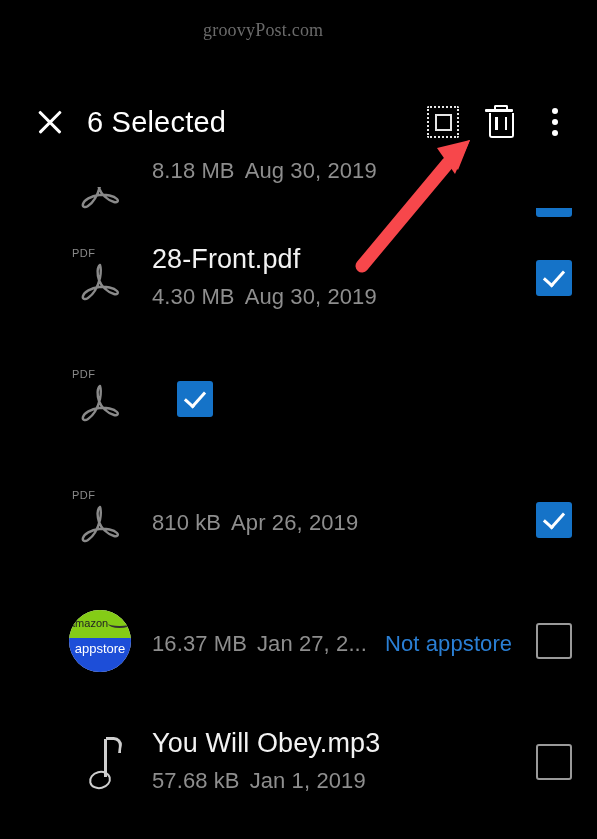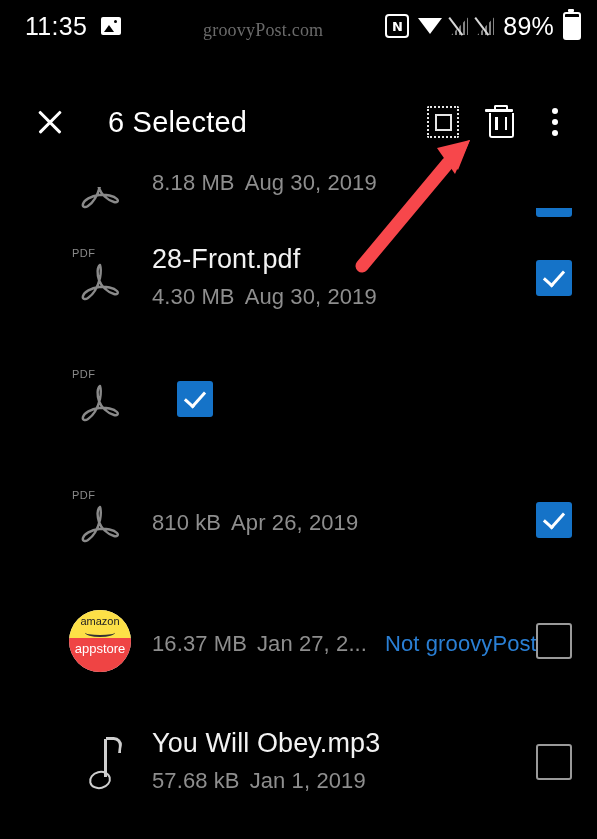--- a/index.html
+++ b/index.html
@@ -87,21 +87,21 @@
   .close-btn{
     width:52px;height:52px;margin-left:24px;position:relative;flex:0 0 auto;
   }
   .close-btn span{
     position:absolute;left:50%;top:50%;width:30px;height:2.5px;background:#fff;
     border-radius:1px;
   }
   .close-btn span:nth-child(1){transform:translate(-50%,-50%) rotate(45deg);}
   .close-btn span:nth-child(2){transform:translate(-50%,-50%) rotate(-45deg);}
   .tb-title{
-    font-size:29px;color:#fff;margin-left:32px;font-weight:400;letter-spacing:.2px;
+    font-size:29px;color:#fff;margin-left:11px;font-weight:400;letter-spacing:.2px;
     white-space:nowrap;
   }
   .tb-actions{
     position:absolute;right:14px;top:0;height:68px;display:flex;align-items:center;
   }
   .tb-btn{
     width:56px;height:56px;display:flex;align-items:center;justify-content:center;
     position:relative;
   }
   .selectall-icon{
@@ -127,21 +127,21 @@
   .trash-icon .can::before{left:4.5px;}
   .trash-icon .can::after{right:4.5px;}
   .dots-icon{display:flex;flex-direction:column;gap:5px;align-items:center;}
   .dots-icon i{width:6px;height:6px;border-radius:50%;background:#fff;display:block;}
 
   
   .filelist{position:absolute;left:0;top:156px;width:597px;height:683px;overflow:hidden;}
   .row{
     position:relative;height:121px;display:flex;align-items:center;box-sizing:border-box;
   }
-  .row.clipped{height:61px;align-items:center;}
+  .row.clipped{height:61px;align-items:flex-start;}
   .row-icon{
     width:104px;flex:0 0 104px;height:100%;
     display:flex;align-items:center;justify-content:center;position:relative;padding-left:48px;
   }
   .row.clipped .row-icon{align-items:flex-end;}
   .row-text{flex:1 1 auto;min-width:0;padding-right:12px;}
   .fname{
     font-size:27px;color:#f2f2f2;line-height:1.22;white-space:nowrap;
     overflow:hidden;text-overflow:clip;letter-spacing:.1px;
   }
@@ -180,25 +180,25 @@
   .pdf-icon svg{position:absolute;left:6px;top:14px;}
   .row.clipped .pdf-icon{height:30px;overflow:hidden;}
   .row.clipped .pdf-icon svg{top:-18px;}
 
   
   .amz-icon{
     width:62px;height:62px;border-radius:50%;overflow:hidden;position:relative;
     background:#eef1f2;
   }
   .amz-icon .top{
-    position:absolute;left:0;top:0;width:100%;height:46%;background:#fde047;
-    display:flex;flex-direction:column;align-items:center;justify-content:flex-end;
+    position:absolute;left:0;top:0;width:100%;height:46%;background:#84cc16;
+    display:flex;align-items:center;justify-content:flex-end;
   }
   .amz-icon .bot{
-    position:absolute;left:0;bottom:0;width:100%;height:54%;background:#ef4444;
+    position:absolute;left:0;bottom:0;width:100%;height:54%;background:#1d4ed8;
     display:flex;align-items:flex-start;justify-content:center;padding-top:4px;
     box-sizing:border-box;
     text-align:center;
   }
   .amz-icon .amz-word{
     font-size:11px;color:#222;font-family:"Liberation Sans",sans-serif;line-height:1;
   }
   .amz-icon .smile{
     width:30px;height:7px;border-bottom:2px solid #333;border-radius:0 0 50% 50%;
     margin-top:1px;margin-bottom:1px;
@@ -224,40 +224,20 @@
   }
 
   
   .arrow-svg{position:absolute;left:0;top:0;width:597px;height:839px;pointer-events:none;}
 </style>
 </head>
 <body>
 
 <div class="phone">
 
-  <div class="statusbar">
-    <div class="sb-clock">11:35</div>
-    <div class="sb-left-icons">
-      <span class="img-icon"></span>
-    </div>
-    <div class="sb-right">
-      <span class="nfc-icon">N</span>
-      <span class="wifi-icon"></span>
-      <span class="sig-icon">
-        <span class="bars"></span>
-          <span class="slash"></span>
-      </span>
-      <span class="sig-icon">
-        <span class="bars"></span>
-          <span class="slash"></span>
-      </span>
-      <span class="sb-batt-text">89%</span>
-      <span class="batt-icon"></span>
-    </div>
-  </div>
 
   <div class="watermark">groovyPost.com</div>
 
   <div class="toolbar">
     <div class="close-btn">
       <span></span>
         <span></span>
     </div>
     <div class="tb-title">6 Selected</div>
     <div class="tb-actions">
@@ -364,21 +344,21 @@
             <span class="amz-word">amazon</span>
             <span class="smile"></span>
           </span>
           <span class="bot">
             <span class="store-word">appstore</span>
           </span>
         </span>
       </div>
       <div class="row-text">
         <div class="fmeta">
-          <span>16.37 MB</span><span class="sep"></span><span>Jan 27, 2...</span><span class="notinst">Not groovyPost</span>
+          <span>16.37 MB</span><span class="sep"></span><span>Jan 27, 2...</span><span class="notinst">Not appstore</span>
         </div>
       </div>
       <div class="row-check">
         <span class="cb off"></span>
       </div>
     </div>
 
     <div class="row">
       <div class="row-icon">
         <span class="music-icon">

